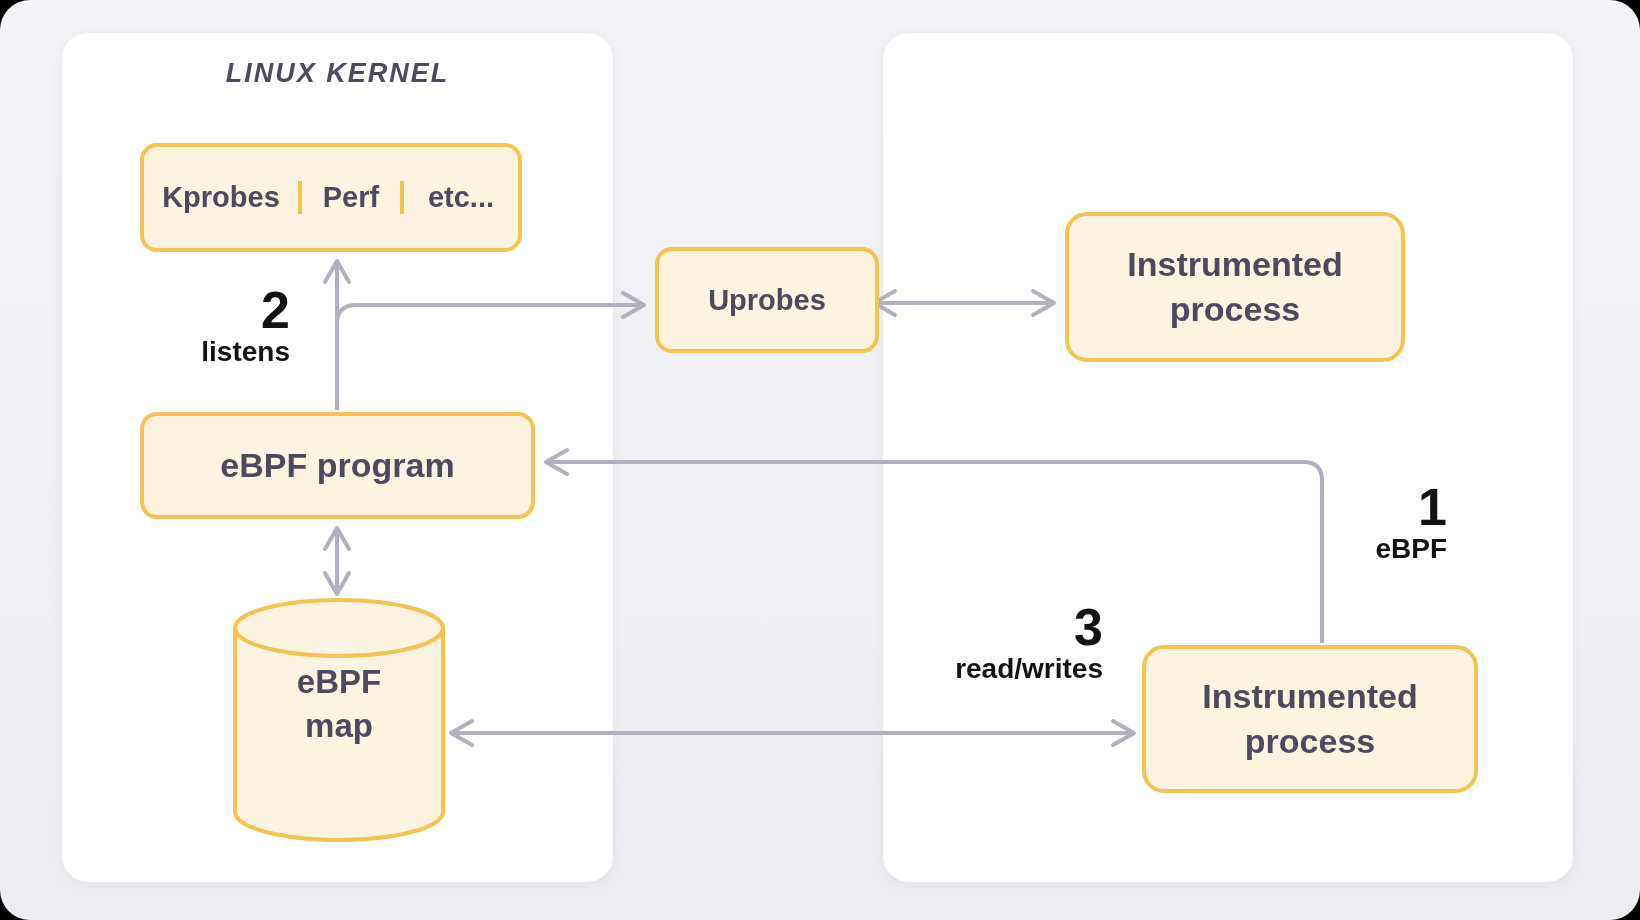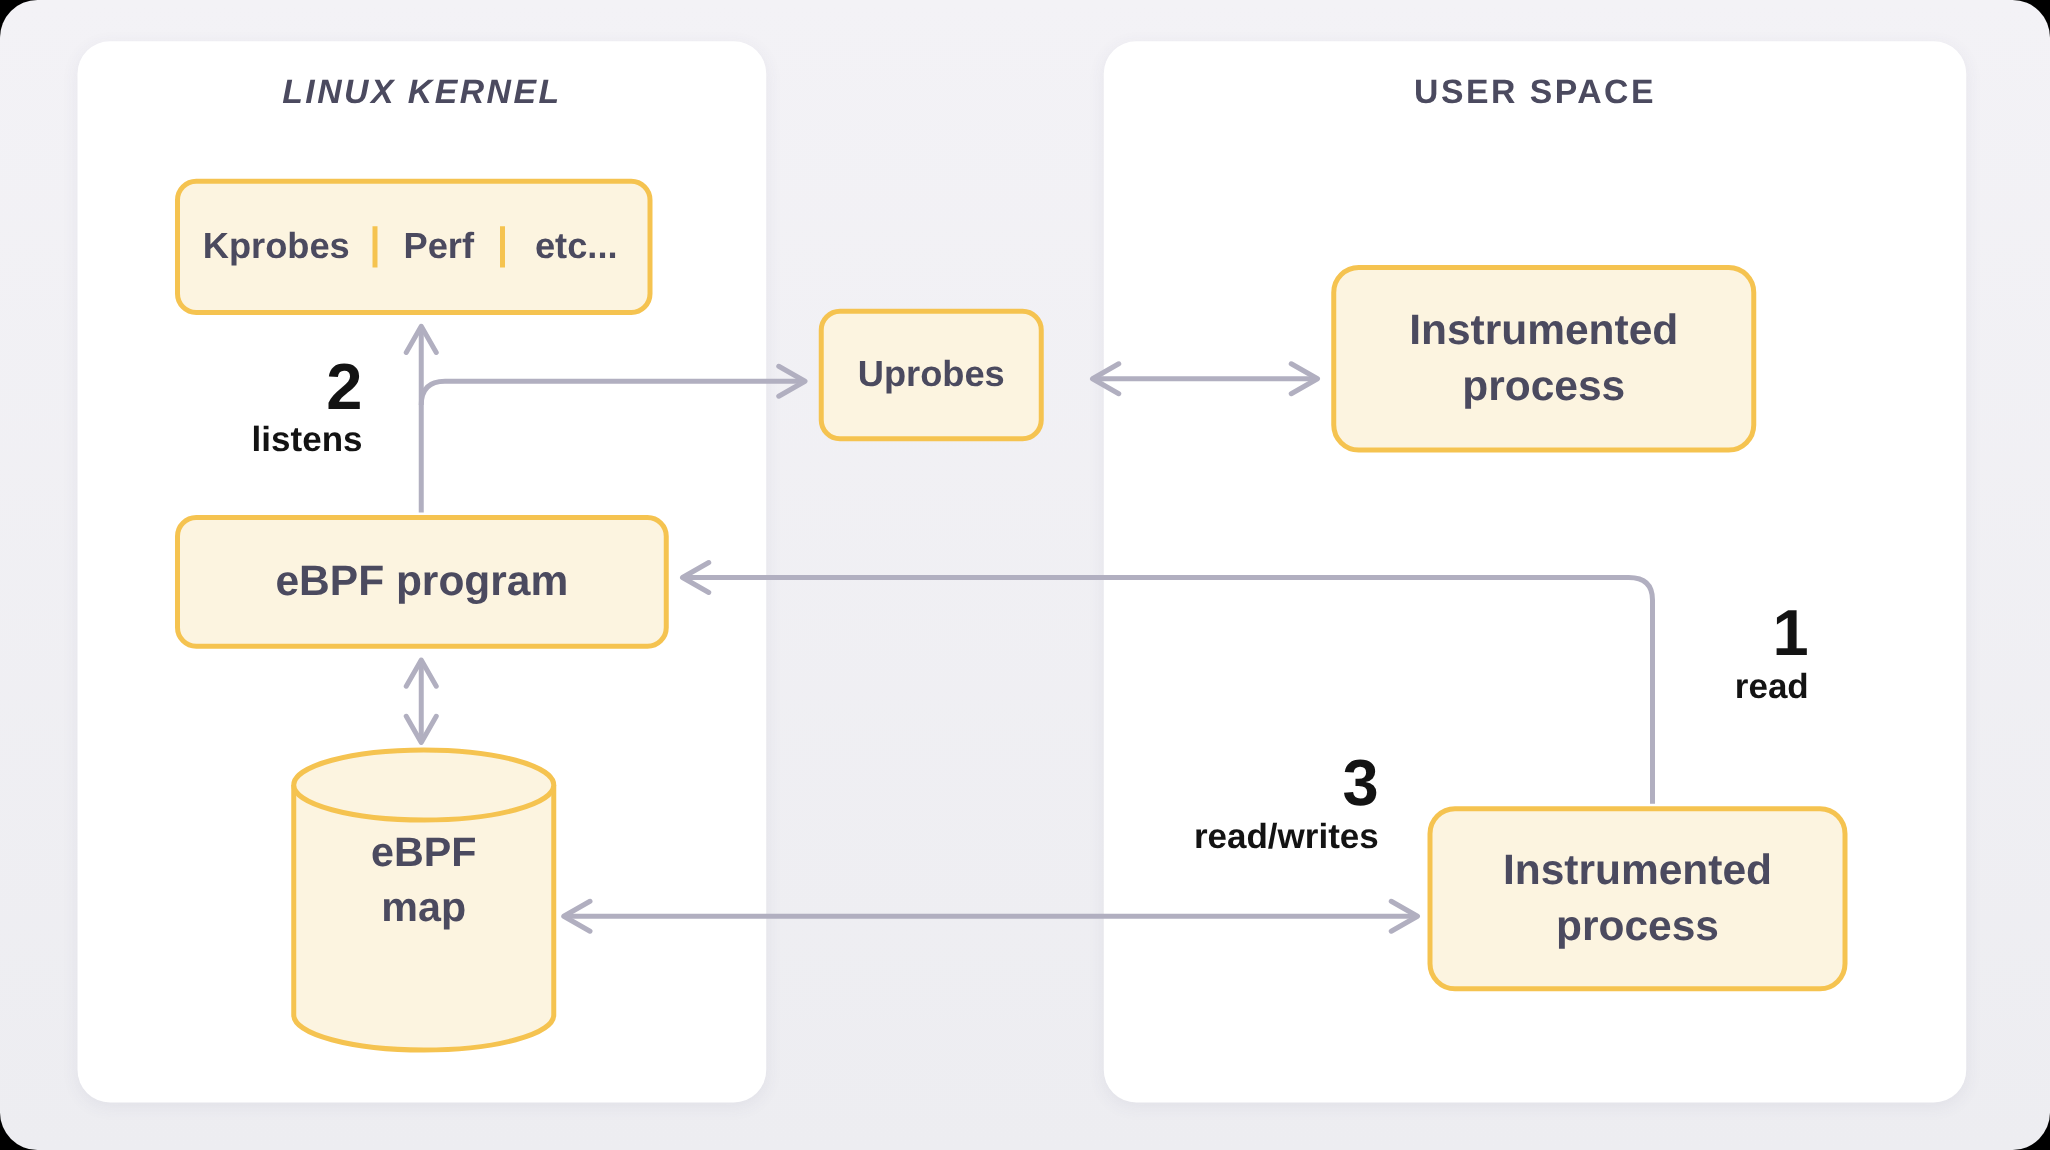--- a/index.html
+++ b/index.html
@@ -36,21 +36,21 @@
     border-radius:17px;color:var(--box-text);display:flex;align-items:center;justify-content:center;
     text-align:center;box-sizing:border-box;
   }
   .probes-box{left:140px;top:143px;width:382px;height:109px;padding:10px;display:grid;grid-template-columns:154px 102px 118px;}
   .probe-cell{
     display:flex;align-items:center;justify-content:center;font-size:29px;font-weight:700;
     color:var(--box-text);box-sizing:border-box;
   }
   .probe-cell + .probe-cell{border-left:4px solid var(--accent-border);}
   .program-box{left:140px;top:412px;width:395px;height:107px;font-size:34px;font-weight:700;}
-  .uprobes-box{left:655px;top:247px;width:180px;height:106px;font-size:29px;font-weight:700;}
+  .uprobes-box{left:655px;top:247px;width:224px;height:106px;font-size:29px;font-weight:700;}
   .instr-box{width:340px;height:150px;font-size:34px;font-weight:700;line-height:1.32;padding:0 30px;border-radius:22px;}
   .instr-top{left:1065px;top:212px;}
   .instr-bottom{left:1142px;top:645px;width:336px;height:148px;}
   .map-label{
     position:absolute;left:235px;top:660px;width:208px;padding:0 34px;box-sizing:border-box;
     text-align:center;font-size:33px;font-weight:700;line-height:1.32;color:var(--box-text);
   }
   .step-label{position:absolute;text-align:right;color:var(--label-text);}
   .step-number{font-size:52px;font-weight:700;line-height:1;}
   .step-word{font-size:28px;font-weight:700;}
@@ -64,21 +64,20 @@
 </style>
 </head>
 <body>
 
 <div class="canvas">
 
   <div class="panel panel-kernel"></div>
   <div class="panel panel-user"></div>
 
   <div class="panel-title title-kernel">LINUX KERNEL</div>
-  <div class="panel-title title-user">USER SPACE</div>
 
   <svg class="overlay" width="1640" height="920" viewBox="0 0 1640 920">
     <defs>
       <marker id="chev" markerUnits="userSpaceOnUse" markerWidth="32" markerHeight="32" refX="26" refY="15" orient="auto-start-reverse">
         <path class="marker-chevron" d="M6,3 L27,15 L6,27"></path>
       </marker>
     </defs>
 
     <path class="connector" d="M337,410 L337,262" marker-end="url(#chev)"></path>
 
@@ -108,21 +107,21 @@
 
   <div class="map-label">eBPF map</div>
 
   <div class="ybox uprobes-box">Uprobes</div>
 
   <div class="ybox instr-box instr-top">Instrumented process</div>
   <div class="ybox instr-box instr-bottom">Instrumented process</div>
 
   <div class="step-label step-1">
     <div class="step-number">1</div>
-    <div class="step-word">read</div>
+    <div class="step-word">eBPF</div>
   </div>
   <div class="step-label step-2">
     <div class="step-number">2</div>
     <div class="step-word">listens</div>
   </div>
   <div class="step-label step-3">
     <div class="step-number">3</div>
     <div class="step-word">read/writes</div>
   </div>
 

